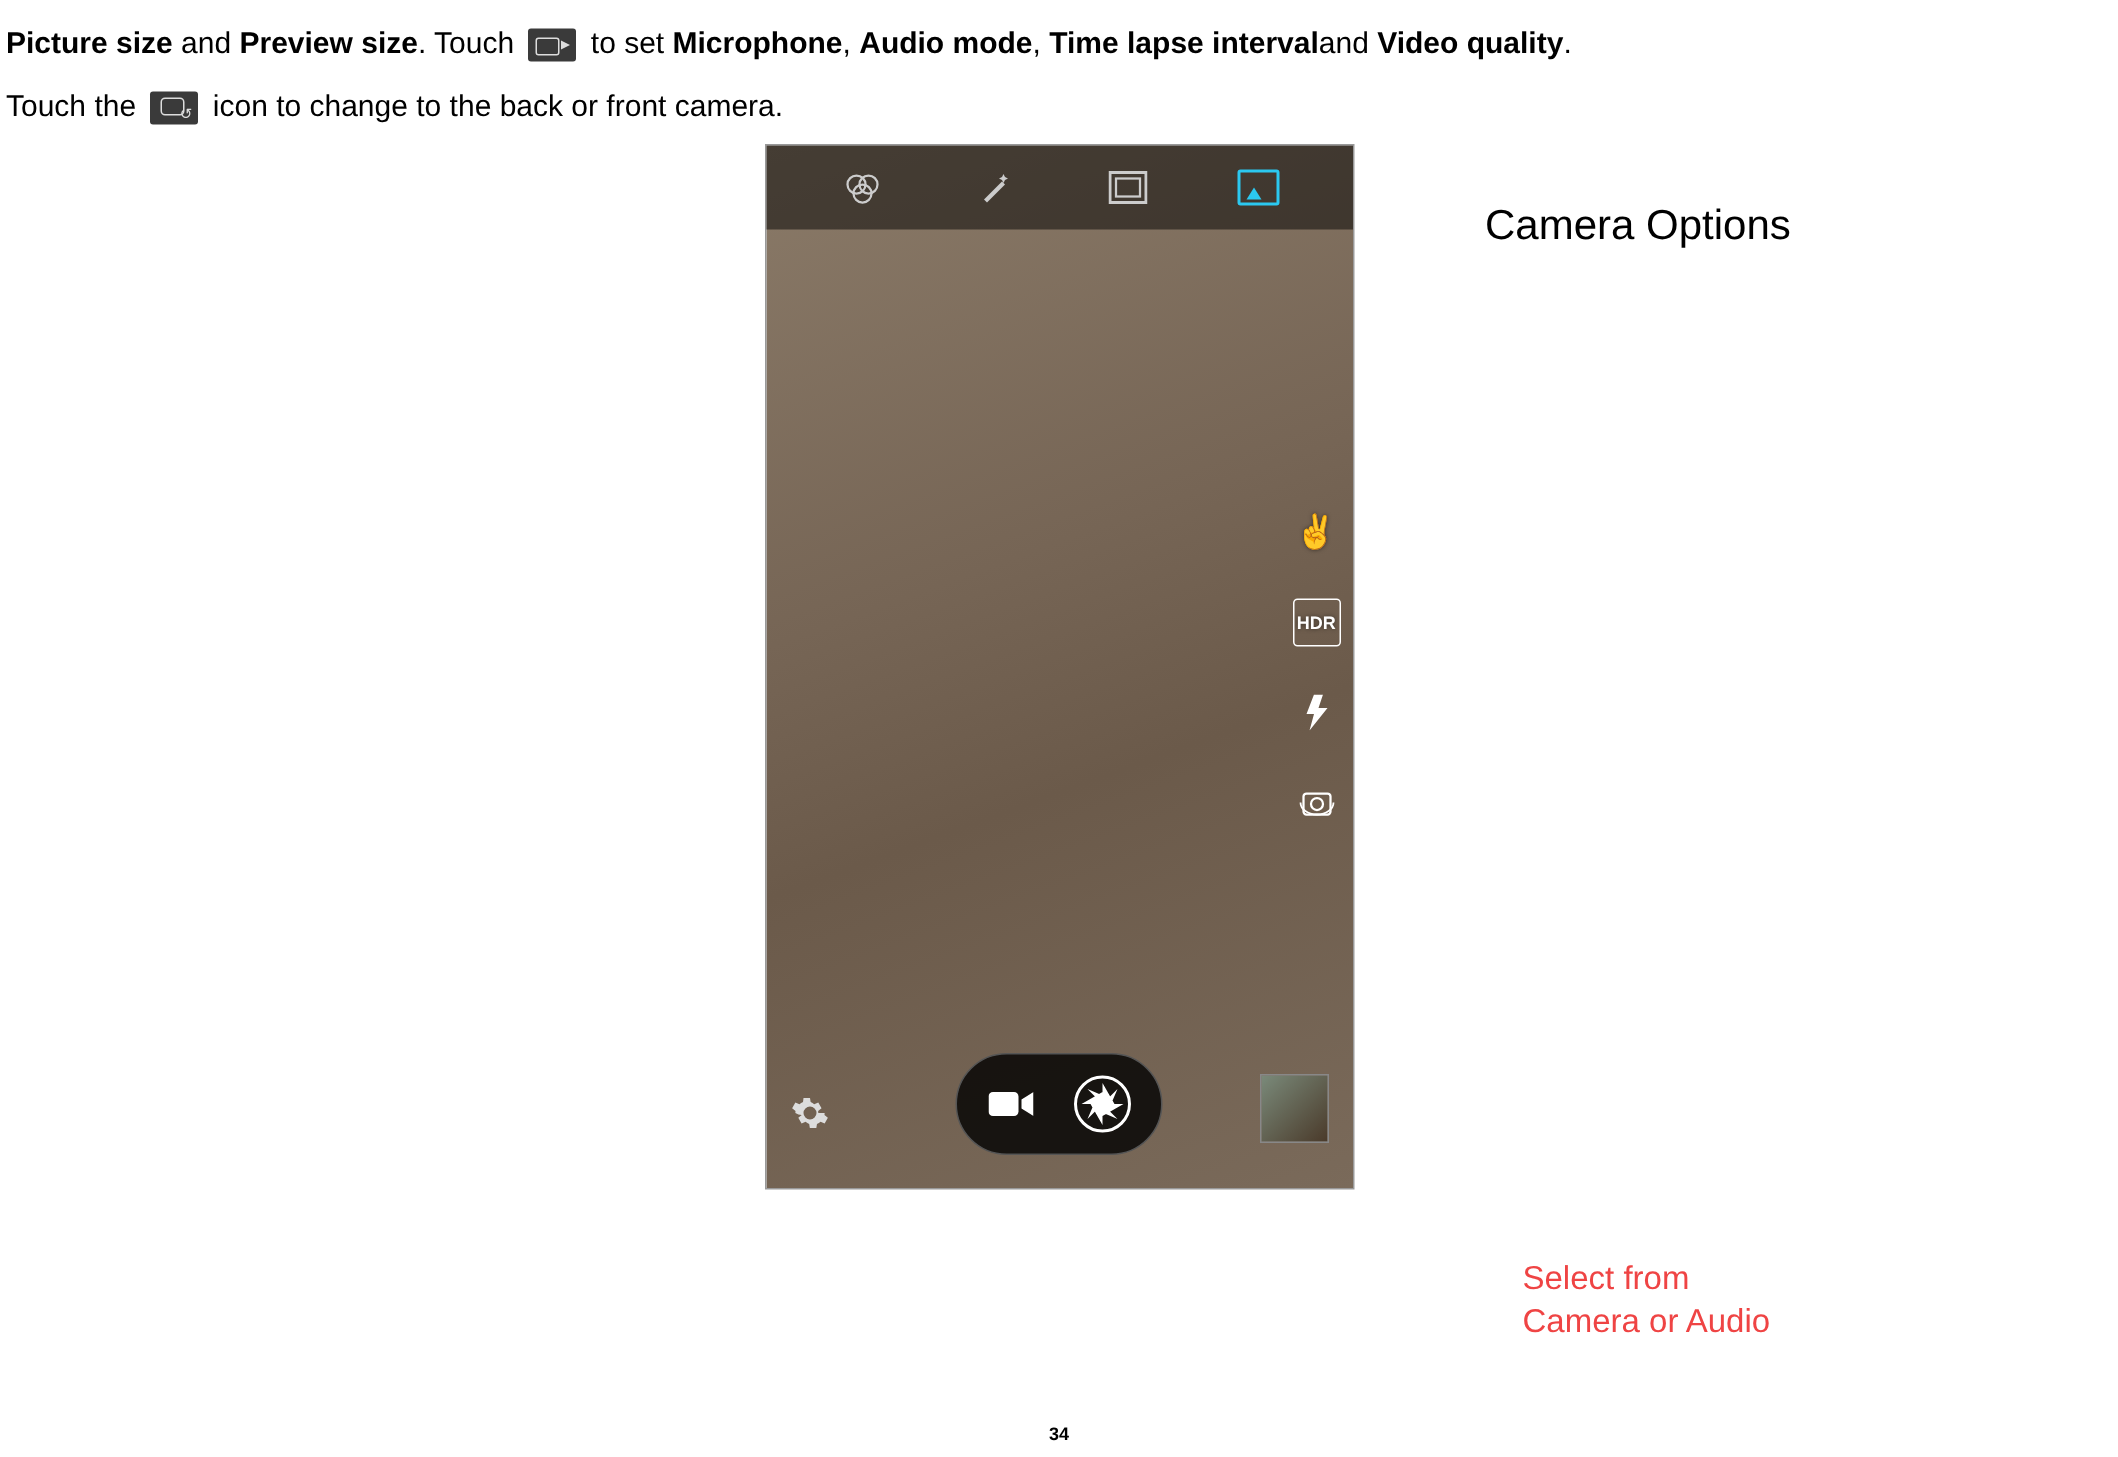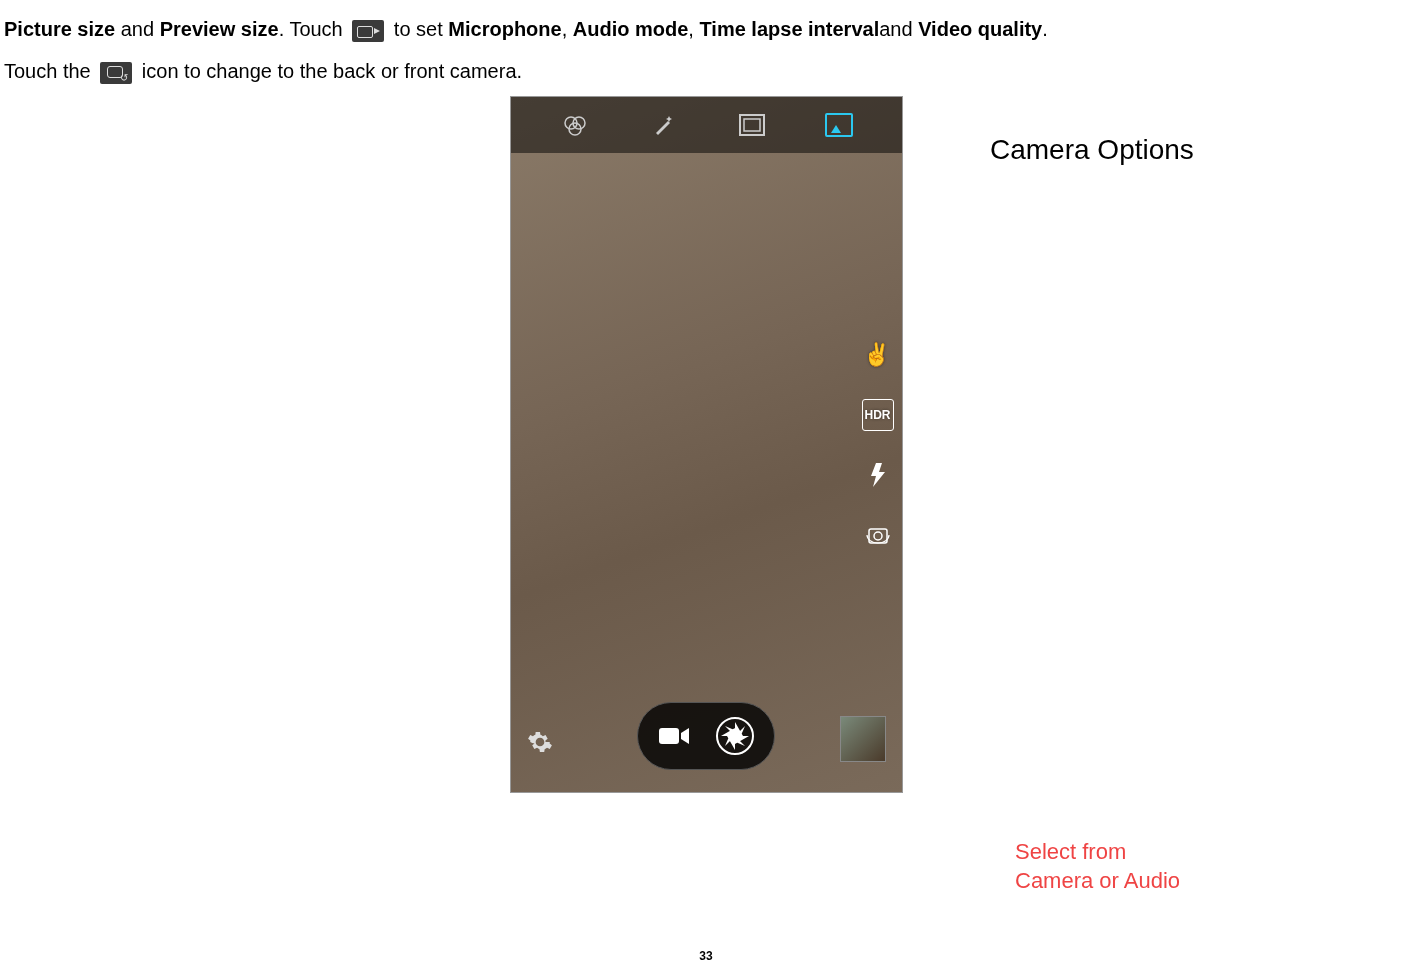--- a/index.html
+++ b/index.html
@@ -301,13 +301,13 @@
     </div>
 
     <div class="callout-right-top">Camera Options</div>
     <div class="callout-right-bottom">
       <span>Select from</span><br>
       <span>Camera or Audio</span>
     </div>
   </div>
 </div>
 
-<div class="page-number">33</div>
+<div class="page-number">34</div>
 
 </body></html>

